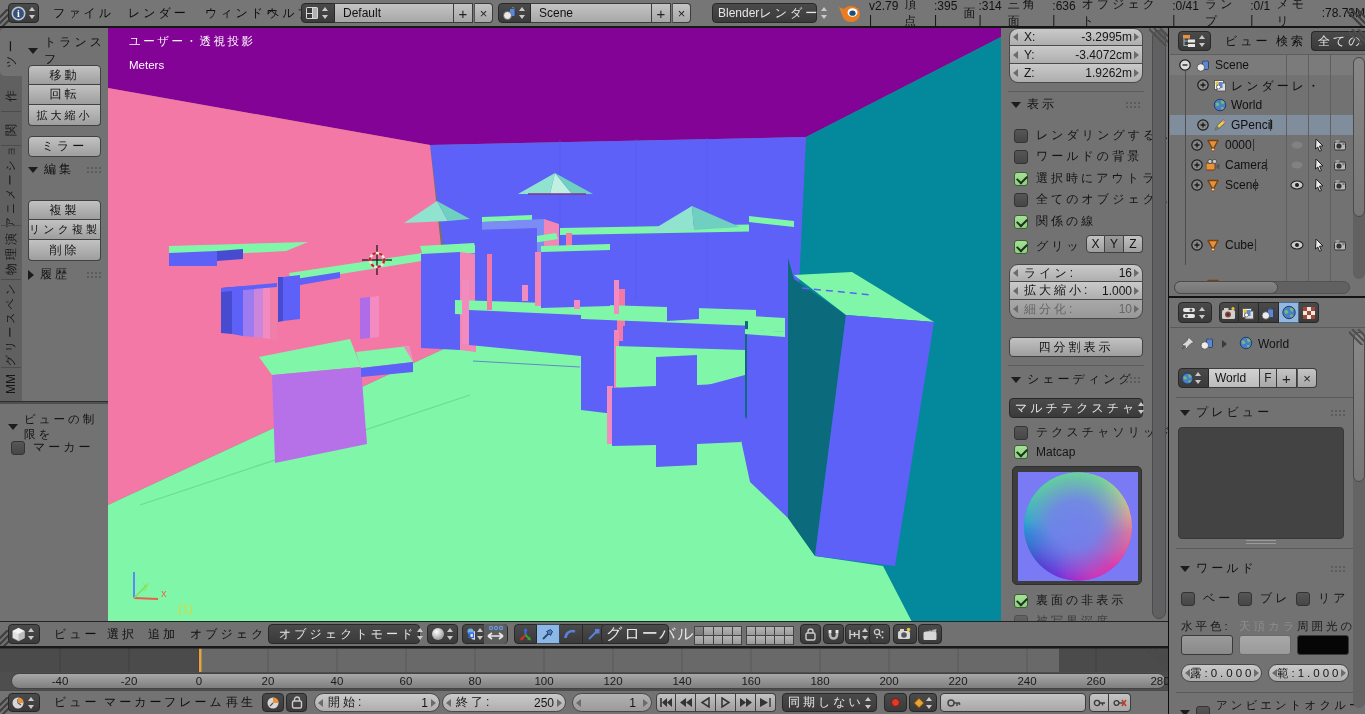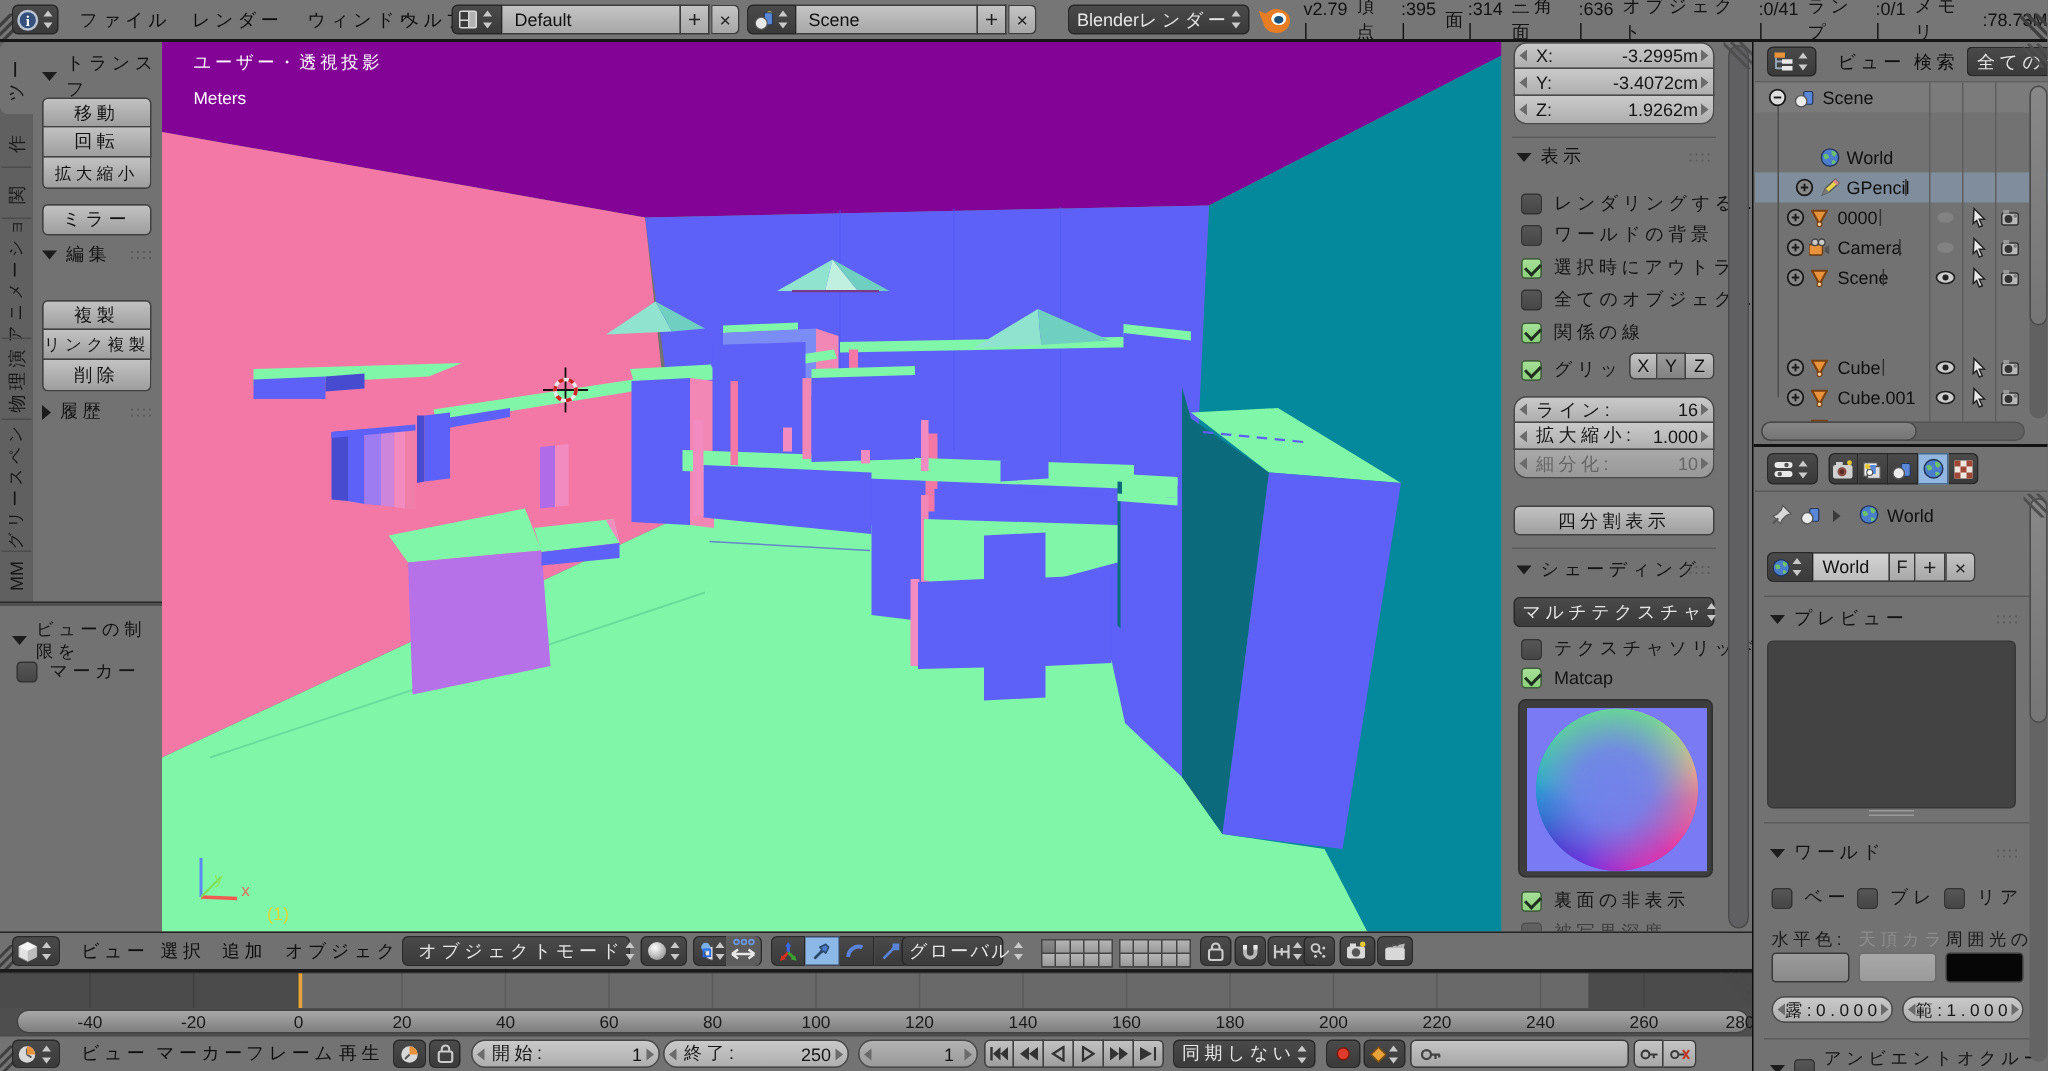--- a/index.html
+++ b/index.html
@@ -477,21 +477,21 @@
         </svg>
       </div>
 <div class="dk" style="width:23px;height:20px;border-radius:0 4px 4px 0;border-left:none;padding:2px 3px">
         <svg width="15" height="15">
           <path d="M3,12 L10,5" stroke="#5a82d8" stroke-width="1.8"></path>
           <rect x="9" y="2" width="4.5" height="4.5" fill="#5a82d8"></rect>
         </svg>
       </div>
 </div>
 <div class="dk row abs" style="left:601px;top:2px;width:68px;height:20px;padding:0 4px;justify-content:space-between">
-      <span class="jp" style="font-size:12px;letter-spacing:1.5px">グローバル</span>
+      <span class="jp" style="font-size:16px;letter-spacing:1.5px">グローバル</span>
       <span class="ud"></span>
     </div>
 <div class="abs lay" style="left:694px;top:4px">
       <div class="on"></div>
       <div></div>
       <div></div>
       <div></div>
       <div></div>
       <div></div>
       <div></div>
@@ -761,21 +761,21 @@
 <svg width="15" height="15" viewBox="0 0 15 15">
         <circle cx="11" cy="3.5" r="2" fill="#e8d44c"></circle>
         <rect x="7.5" y="2.5" width="5.5" height="8" rx="1" fill="#5a87d8" stroke="#2a3a5a" stroke-width=".8"></rect>
         <circle cx="5.5" cy="9.5" r="4" fill="#e8e8e8" stroke="#5a5a5a" stroke-width=".8"></circle>
       </svg>
 <span class="ud" style="margin-left:1px"></span>
     </div>
 <div class="lt abs row" style="left:531px;top:3px;width:121px;height:20px;border-radius:0;padding-left:8px;border-left:none">Scene</div>
 <div class="lt abs row" style="left:652px;top:3px;width:19px;height:20px;border-radius:0;border-left:none;justify-content:center;font-size:15px;color:#222">+</div>
 <div class="lt abs row" style="left:672px;top:3px;width:19px;height:20px;border-radius:0 4px 4px 0;border-left:1px solid #555;justify-content:center;font-size:13px;color:#222">×</div>
-<div class="dk row abs jp" style="left:712px;top:3px;width:121px;height:20px;padding:0 5px;justify-content:space-between">
+<div class="dk row abs jp" style="left:712px;top:3px;width:105px;height:20px;padding:0 5px;justify-content:space-between">
       <span style="letter-spacing:0">Blender<span class="jp">レンダー</span></span>
       <span class="ud"></span>
     </div>
 <svg class="abs" style="left:838px;top:4px" width="24" height="19" viewBox="0 0 24 19">
       <ellipse cx="13" cy="10" rx="9" ry="8" fill="#e87d24"></ellipse>
       <ellipse cx="14.5" cy="8.5" rx="5" ry="4.2" fill="#fff"></ellipse>
       <ellipse cx="14.5" cy="9.2" rx="3.1" ry="2.6" fill="#1a4f7a"></ellipse>
       <path d="M1,3 L10,7 L4,11 Z" fill="#e87d24"></path>
     </svg>
 <span class="mnu" style="left:869px;color:#121212">v2.79 | <span class="jp">頂点</span>:395 | <span class="jp">面</span>:314 | <span class="jp">三角面</span>:636 | <span class="jp">オブジェクト</span>:0/41 | <span class="jp">ランプ</span>:0/1 | <span class="jp">メモリ</span>:78.73M</span>
@@ -881,20 +881,29 @@
 <div class="abs" style="left:15px;top:14px;width:1px;height:196px;background:#4e4e4e"></div>
 <div class="trow" style="top:0px">
           <svg class="abs" style="left:8px;top:3px" width="14" height="14">
             <use href="#i-minus"></use>
           </svg>
           <svg class="abs" style="left:26px;top:3px" width="14" height="14">
             <use href="#i-scn"></use>
           </svg>
           <span class="abs" style="left:45px;top:3px">Scene</span>
         </div>
+<div class="trow" style="top:20px">
+          <svg class="abs" style="left:26px;top:3px" width="14" height="14">
+            <use href="#i-plus"></use>
+          </svg>
+          <svg class="abs" style="left:43px;top:3px" width="14" height="14">
+            <use href="#i-pht"></use>
+          </svg>
+          <span class="abs jp" style="left:61px;top:3px">レンダーレ・</span>
+        </div>
 <div class="trow" style="top:40px">
           <svg class="abs" style="left:43px;top:3px" width="14" height="14">
             <use href="#i-wld"></use>
           </svg>
           <span class="abs" style="left:61px;top:3px">World</span>
         </div>
 <div class="trow" style="top:60px">
           <svg class="abs" style="left:26px;top:3px" width="14" height="14">
             <use href="#i-plus"></use>
           </svg>
@@ -963,38 +972,20 @@
         </div>
 <div class="trow" style="top:180px">
           <svg class="abs" style="left:20px;top:3px" width="14" height="14">
             <use href="#i-plus"></use>
           </svg>
           <svg class="abs" style="left:36px;top:3px" width="14" height="14">
             <use href="#i-tri"></use>
           </svg>
           <span class="abs" style="left:55px;top:3px">Cube</span>
           <span class="abs" style="left:84px;top:2px;color:#333">|</span>
-          <svg class="abs" style="left:120px;top:3px" width="14" height="14">
-            <use href="#i-eye"></use>
-          </svg>
-          <svg class="abs" style="left:142px;top:3px" width="14" height="14">
-            <use href="#i-cur"></use>
-          </svg>
-          <svg class="abs" style="left:163px;top:3px" width="14" height="14">
-            <use href="#i-cam"></use>
-          </svg>
-        </div>
-<div class="trow" style="top:200px">
-          <svg class="abs" style="left:20px;top:3px" width="14" height="14">
-            <use href="#i-plus"></use>
-          </svg>
-          <svg class="abs" style="left:36px;top:3px" width="14" height="14">
-            <use href="#i-tri"></use>
-          </svg>
-          <span class="abs" style="left:55px;top:3px">Cube.001</span>
           <svg class="abs" style="left:120px;top:3px" width="14" height="14">
             <use href="#i-eye"></use>
           </svg>
           <svg class="abs" style="left:142px;top:3px" width="14" height="14">
             <use href="#i-cur"></use>
           </svg>
           <svg class="abs" style="left:163px;top:3px" width="14" height="14">
             <use href="#i-cam"></use>
           </svg>
         </div>

